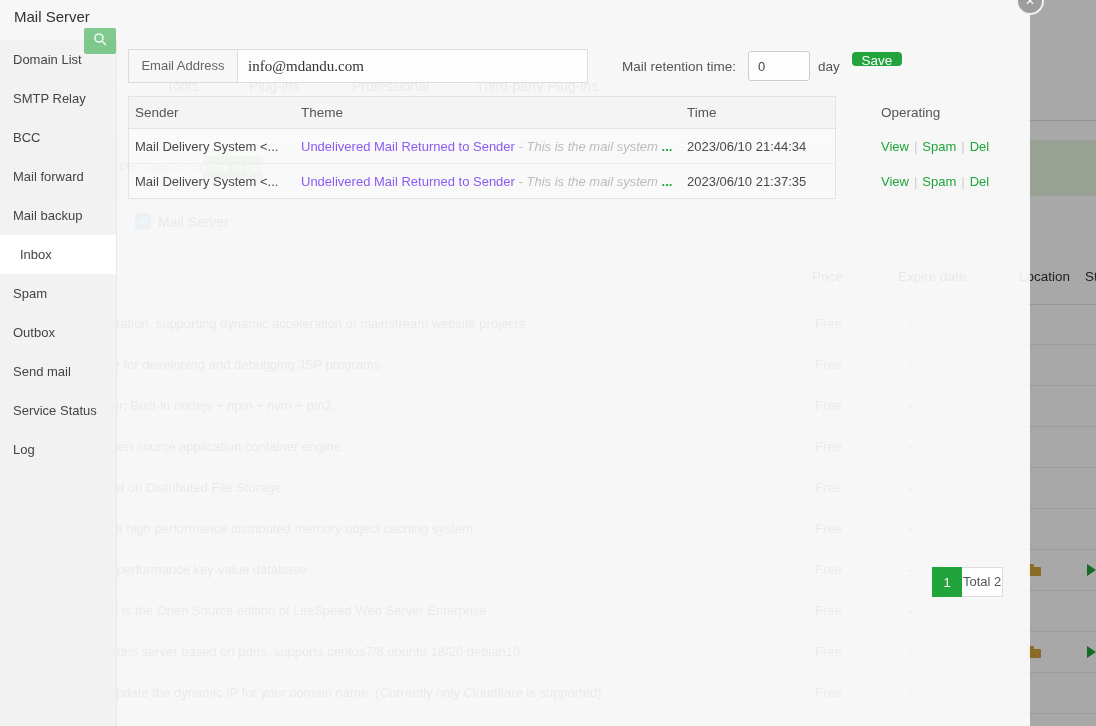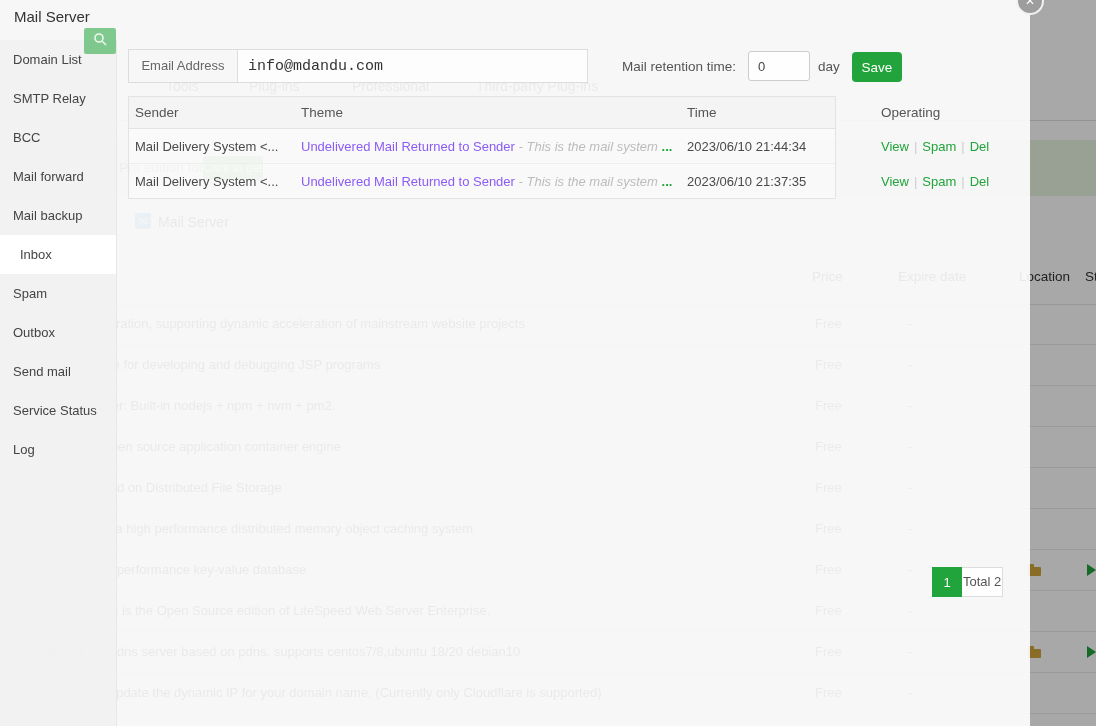--- a/index.html
+++ b/index.html
@@ -33,25 +33,25 @@
   
   .search-overlay{position:absolute;left:84px;top:28px;width:32px;height:26px;background:rgba(32,165,58,0.55);border-radius:2px;z-index:15;display:flex;align-items:center;justify-content:center;}
   
   .modal{position:absolute;left:0;top:0;width:1030px;height:726px;background:rgba(255,255,255,0.90);z-index:10;}
   .sb-title{position:absolute;left:14px;top:8px;font-size:15px;color:#333;}
   .sb-bg{position:absolute;left:0;top:40px;width:116px;height:686px;background:rgba(241,241,241,0.88);border-right:1px solid rgba(0,0,0,0.04);}
   .sb-items{position:absolute;left:0;top:40px;width:116px;z-index:11;}
   .sb-item{height:39px;line-height:39px;padding-left:13px;font-size:13px;color:#444;cursor:pointer;}
   .sb-item.sel{background:rgba(255,255,255,0.96);padding-left:20px;}
   .email-label{position:absolute;left:128px;top:49px;width:110px;height:34px;box-sizing:border-box;background:rgba(246,246,246,0.92);border:1px solid #ddd;text-align:center;line-height:32px;font-size:13px;color:#666;}
-  .email-input{position:absolute;left:238px;top:49px;width:350px;height:34px;box-sizing:border-box;border:1px solid #ddd;border-left:none;background:rgba(255,255,255,0.78);font-size:15px;color:#333;padding:0 10px;font-family:Liberation Mono, monospace;outline:none;}
+  .email-input{position:absolute;left:238px;top:49px;width:350px;height:34px;box-sizing:border-box;border:1px solid #ddd;border-left:none;background:rgba(255,255,255,0.78);font-size:15px;color:#333;padding:0 10px;font-family:Liberation Serif, serif;outline:none;}
   .ret-label{position:absolute;left:622px;top:59px;font-size:13.5px;color:#555;}
   .ret-input{position:absolute;left:748px;top:51px;width:62px;height:30px;box-sizing:border-box;border:1px solid #ccc;border-radius:3px;background:rgba(255,255,255,0.85);font-size:13px;color:#444;padding:0 9px;font-family:inherit;outline:none;}
   .ret-unit{position:absolute;left:818px;top:59px;font-size:13.5px;color:#555;}
-  .save-btn{position:absolute;left:852px;top:52px;width:50px;height:30px;background:#23a33b;border:none;border-radius:4px;color:#fff;font-size:13.5px;font-family:inherit;cursor:pointer;}
+  .save-btn{position:absolute;left:852px;top:52px;width:50px;height:14px;background:#23a33b;border:none;border-radius:4px;color:#fff;font-size:13.5px;font-family:inherit;cursor:pointer;}
   .mail-table{position:absolute;left:128px;top:96px;width:708px;border:1px solid #e3e3e3;box-sizing:border-box;}
   .mail-header{display:flex;align-items:center;height:31px;background:rgba(243,243,243,0.93);border-bottom:1px solid #e3e3e3;font-size:13.5px;color:#555;}
   .mail-row{display:flex;align-items:center;height:34px;background:rgba(255,255,255,0.35);border-bottom:1px solid #eee;font-size:13px;color:#4a4a4a;}
   .mail-row:last-child{border-bottom:none;}
   .mc0{width:166px;flex:none;padding-left:6px;box-sizing:border-box;white-space:nowrap;overflow:hidden;}
   .mc1{width:386px;flex:none;padding-left:6px;box-sizing:border-box;white-space:nowrap;overflow:hidden;}
   .mc2{width:200px;flex:none;padding-left:6px;box-sizing:border-box;white-space:nowrap;}
   .mc3{flex:1;text-align:right;padding-right:6px;white-space:nowrap;}
   .subj{color:#8b5cf6;cursor:pointer;}
   .prev{color:#bcbcbc;font-style:italic;}

